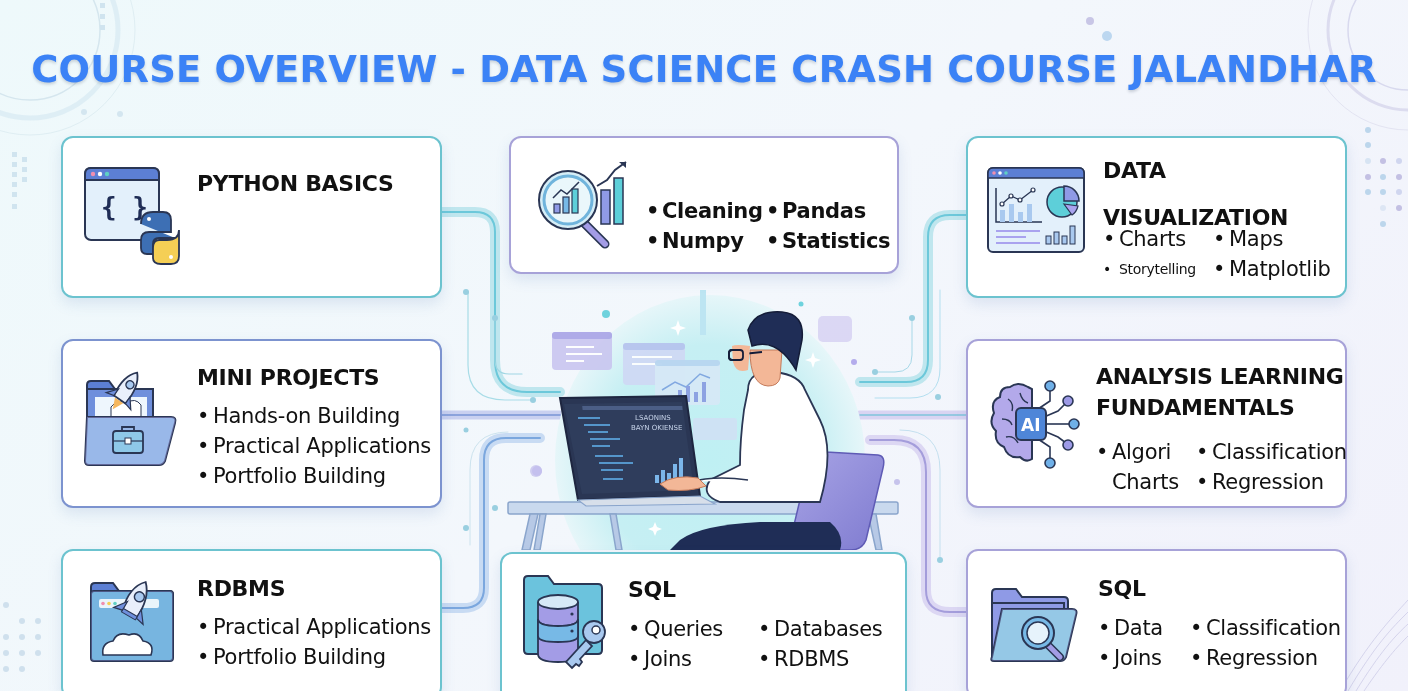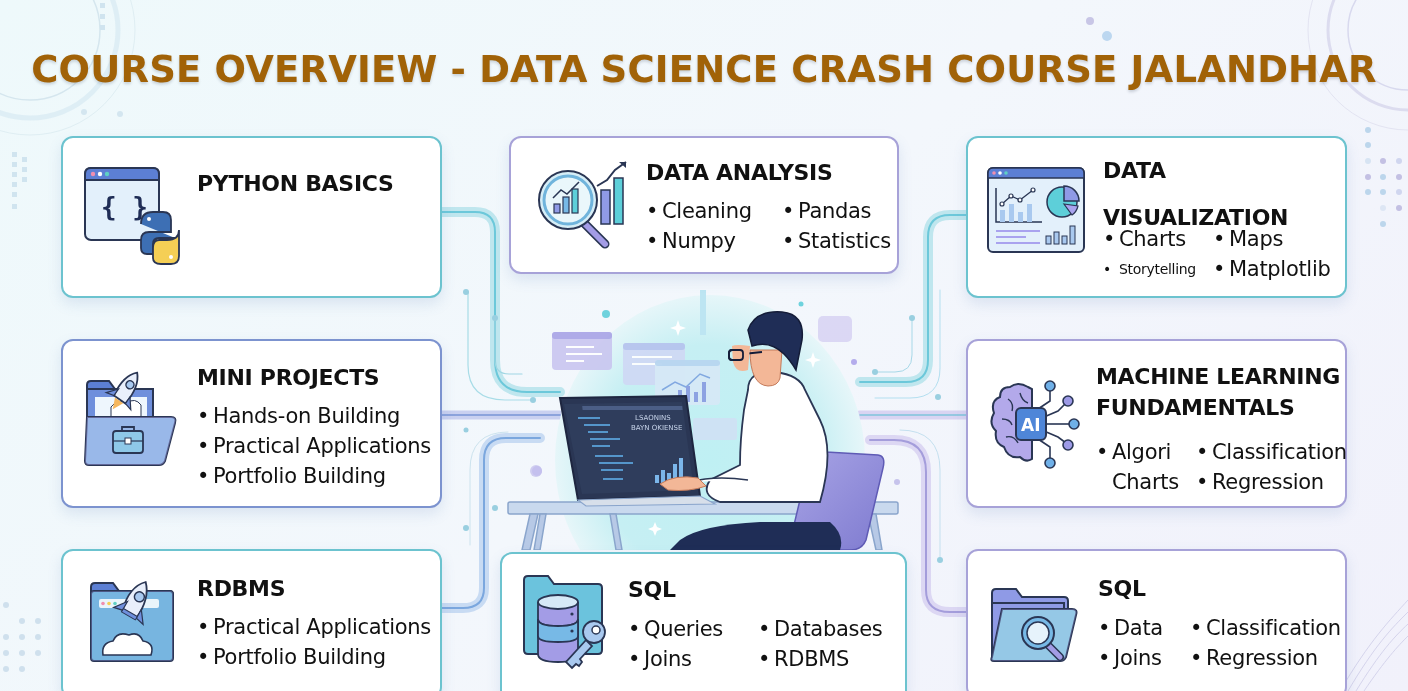--- a/index.html
+++ b/index.html
@@ -6,21 +6,21 @@
   html, body { width: 1408px; height: 691px; overflow: hidden; }
   body {
     position: relative;
     font-family: "Liberation Sans", "DejaVu Sans", sans-serif;
     background: linear-gradient(135deg, #eef9fb 0%, #f3f7fc 50%, #f1f1fb 100%);
     color: #111;
   }
   .title {
     position: absolute; left: 0; top: 48px; width: 1408px;
     text-align: center; font-weight: 900; font-size: 37px; letter-spacing: 0.2px;
-    color: #a16207; font-family: "DejaVu Sans", sans-serif;
+    color: #3b82f6; font-family: "DejaVu Sans", sans-serif;
     text-shadow: 0 2px 3px rgba(15,31,61,0.18);
   }
   .deco { position: absolute; }
   .card {
     position: absolute; background: #fff; border-radius: 12px;
     border: 2px solid #6cc3cf;
     box-shadow: 0 6px 14px rgba(80,120,180,0.15);
   }
   .card.purple { border-color: #a7a2d8; }
   .card.blue { border-color: #7c93cf; padding-left: 44px; }
@@ -271,22 +271,21 @@
     <rect x="83" y="22" width="9" height="46" fill="#5dcfd9" stroke="#2a3654" stroke-width="1.5"></rect>
     <line x1="52" y1="66" x2="74" y2="88" stroke="#2a3654" stroke-width="9" stroke-linecap="round"></line>
     <line x1="52" y1="66" x2="74" y2="88" stroke="#a39ce6" stroke-width="6" stroke-linecap="round"></line>
     <circle cx="37" cy="44" r="29" fill="#d6eef7" stroke="#2a3654" stroke-width="2"></circle>
     <circle cx="37" cy="44" r="24" fill="#eaf7fb" stroke="#70b4dc" stroke-width="3"></circle>
     <rect x="23" y="48" width="6" height="9" fill="#8f9ae6" stroke="#2a3654" stroke-width="1.2"></rect>
     <rect x="32" y="41" width="6" height="16" fill="#77b9e6" stroke="#2a3654" stroke-width="1.2"></rect>
     <rect x="41" y="33" width="6" height="24" fill="#5dcfd9" stroke="#2a3654" stroke-width="1.2"></rect>
     <polyline points="22,42 30,34 36,38 48,26" fill="none" stroke="#2a3654" stroke-width="1.5"></polyline>
   </svg>
-  <h2 style="left:135px;top:19px;">DATA ANALYSIS</h2>
-  <ul class="grid2" style="left:135px;top:58px;grid-template-columns:118px auto;column-gap:18px;">
+  <ul class="grid2" style="left:135px;top:58px;grid-template-columns:118px auto;column-gap:2px;font-weight:bold;">
     <li><span class="b">•</span><span>Cleaning</span></li>
     <li><span class="b">•</span><span>Pandas</span></li>
     <li><span class="b">•</span><span>Numpy</span></li>
     <li><span class="b">•</span><span>Statistics</span></li>
   </ul>
 </div>
 
 <div class="card" style="left:966px;top:136px;width:381px;height:162px;">
   <svg class="icon" style="left:18px;top:28px;" width="100" height="88" viewBox="0 0 100 88">
     <rect x="2" y="2" width="96" height="84" rx="5" fill="#e3f0fb" stroke="#2a3654" stroke-width="2"></rect>
@@ -373,21 +372,21 @@
     <g fill="#6fb0e8" stroke="#2a3654" stroke-width="1.6">
       <circle cx="62" cy="7" r="5"></circle>
         <circle cx="80" cy="22" r="5" fill="#9d9ae6"></circle>
         <circle cx="86" cy="45" r="5"></circle>
         <circle cx="80" cy="66" r="5" fill="#9d9ae6"></circle>
         <circle cx="62" cy="84" r="5"></circle>
     </g>
     <rect x="28" y="29" width="30" height="32" rx="5" fill="#4f86d8" stroke="#2a3654" stroke-width="2"></rect>
     <text x="33" y="52" font-size="17" font-weight="bold" fill="#fff" font-family="DejaVu Sans, sans-serif">AI</text>
   </svg>
-  <h2 style="left:128px;top:20px;">MACHINE LEARNING</h2>
+  <h2 style="left:128px;top:20px;">ANALYSIS LEARNING</h2>
   <h2 style="left:128px;top:51px;">FUNDAMENTALS</h2>
   <ul class="grid2" style="left:128px;top:96px;grid-template-columns:88px auto;column-gap:12px;">
     <li><span class="b">•</span><span>Algori</span></li>
     <li><span class="b">•</span><span>Classification</span></li>
     <li><span class="b"></span><span>Charts</span></li>
     <li><span class="b">•</span><span>Regression</span></li>
   </ul>
 </div>
 
 <div class="card" style="left:61px;top:549px;width:381px;height:150px;">

